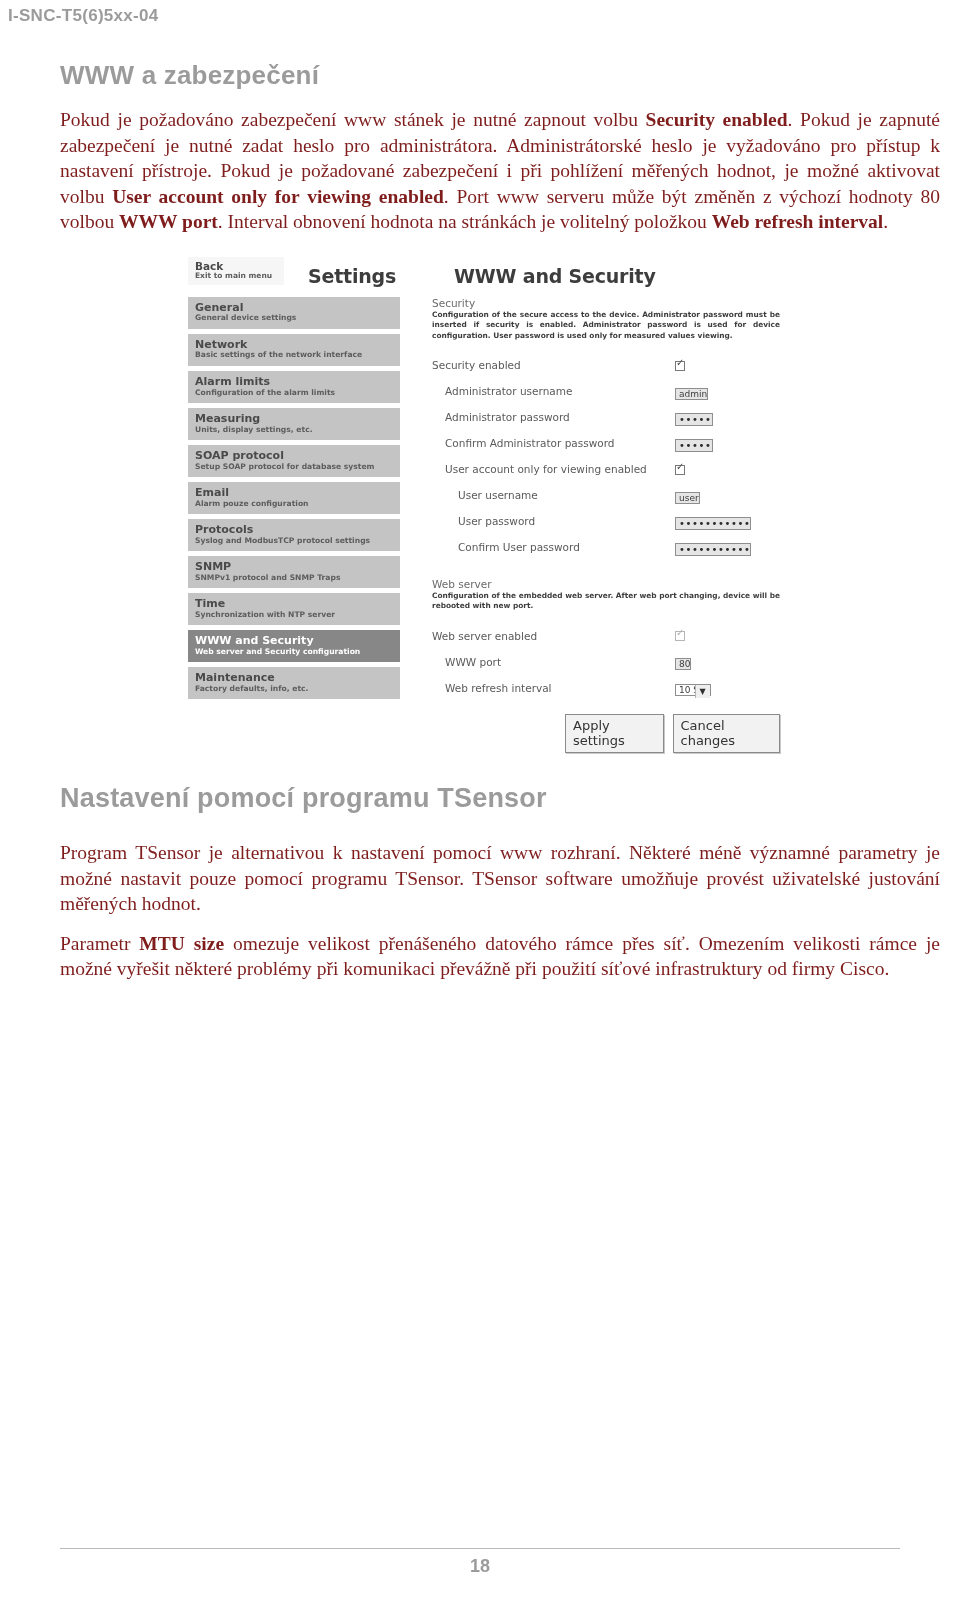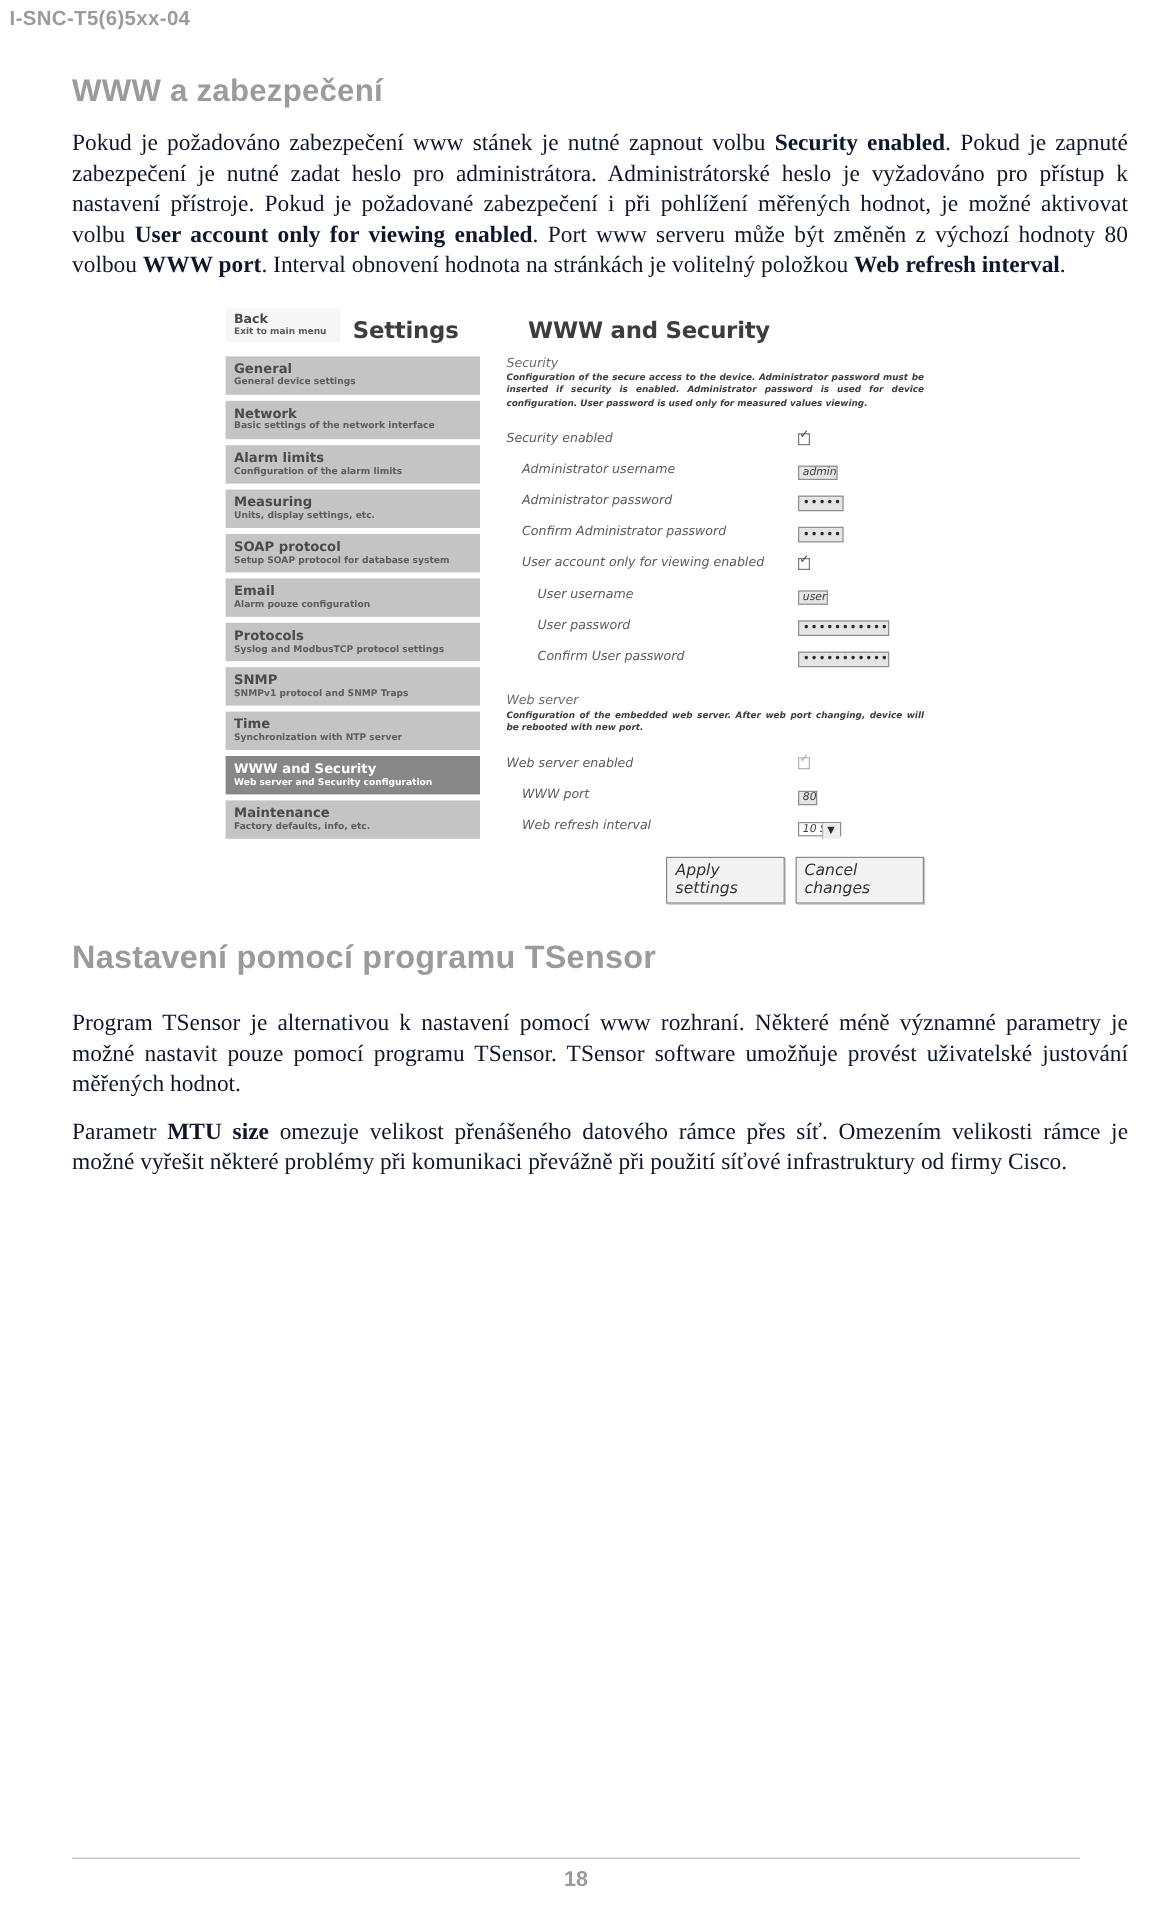--- a/index.html
+++ b/index.html
@@ -44,21 +44,21 @@
     font-size: 27px;
     margin: 0 0 26px 0;
   }
 
   p.body {
     font-family: "Liberation Serif", serif;
     font-size: 19.5px;
     line-height: 25.5px;
     text-align: justify;
     margin: 0 0 14px 0;
-    color: #0f172a;
+    color: #7f1d1d;
   }
   p.body b { font-weight: bold; }
 
   .spacer-top { height: 30px; }
 
   
   .shot {
     position: relative;
     width: 580px;
     margin: 6px 0 0 128px;
@@ -75,21 +75,21 @@
   .back-btn {
     width: 96px;
     background: #fef9c3;
     padding: 4px 6px 5px 7px;
     line-height: 1.05;
   }
   .back-btn .b1 { font-size: 10.5px; font-weight: bold; color: #4a4a4a; }
   .back-btn .b2 { font-size: 7.5px; font-weight: bold; color: #5d5d5d; }
   .settings-word {
     font-size: 19px; font-weight: bold; color: #3d3d3d;
-    margin-left: 10px; margin-bottom: -2px; letter-spacing: -0.2px;
+    margin-left: 24px; margin-bottom: -2px; letter-spacing: -0.2px;
   }
   .wws-word {
     font-size: 19px; font-weight: bold; color: #3d3d3d;
     margin-left: 58px; margin-bottom: -2px; letter-spacing: -0.2px;
   }
 
   .shot-cols { display: flex; align-items: flex-start; }
 
   
   .shot-nav { width: 212px; flex: 0 0 212px; }
@@ -98,21 +98,21 @@
     padding: 5px 7px 6px 7px;
     margin-bottom: 5px;
     line-height: 1.08;
   }
   .nav-item.active { background: #878787; }
   .nav-item .n1 { font-size: 11px; font-weight: bold; color: #4a4a4a; display:block; }
   .nav-item .n2 { font-size: 7.6px; font-weight: bold; color: #5d5d5d; display:block; margin-top:1px; }
   .nav-item.active .n1, .nav-item.active .n2 { color: #ffffff; }
 
   
-  .shot-main { flex: 1 1 auto; padding-left: 22px; font-style: italic; }
+  .shot-main { flex: 1 1 auto; padding-left: 32px; }
   .grp-title { font-size: 10.5px; color: #6a6a6a; margin-bottom: 1px; }
   .grp-desc {
     font-size: 7.4px; font-weight: bold; color: #3d3d3d;
     line-height: 1.45; text-align: justify; width: 348px;
     margin-bottom: 13px;
   }
   .frow {
     display: flex; align-items: center;
     height: 21px; margin-bottom: 5px;
   }

